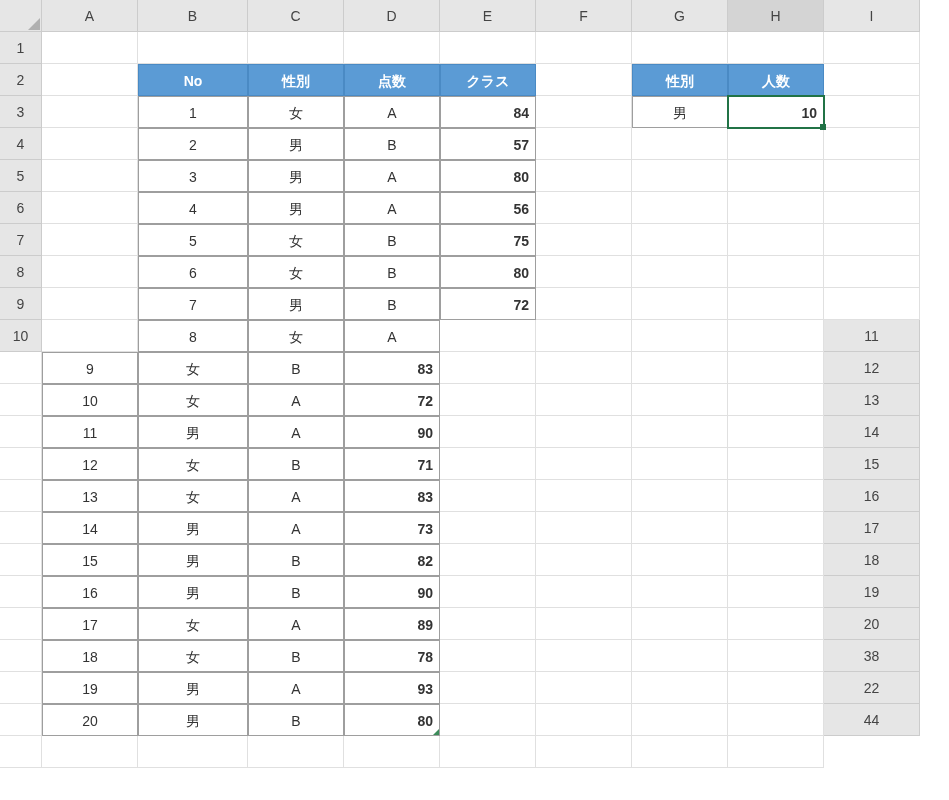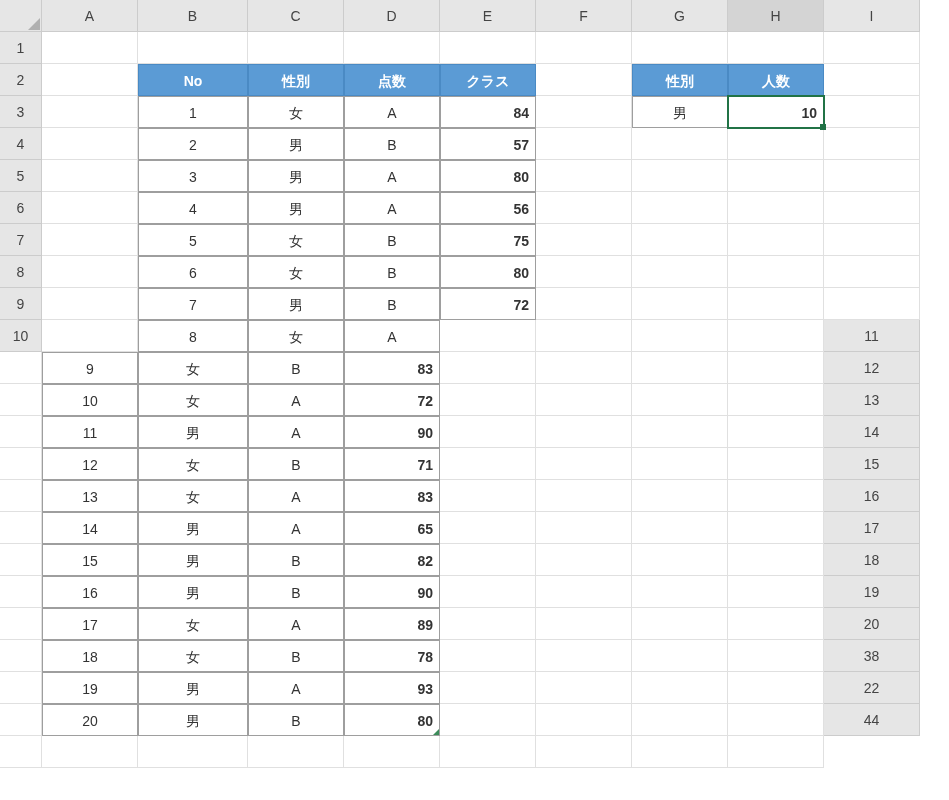--- a/index.html
+++ b/index.html
@@ -291,21 +291,21 @@
   <div class="cell"></div>
   <div class="cell"></div>
   <div class="cell"></div>
   <div class="cell"></div>
 
   <div class="row-header">16</div>
   <div class="cell"></div>
   <div class="cell data center">14</div>
   <div class="cell data center">男</div>
   <div class="cell data center">A</div>
-  <div class="cell data right">65</div>
+  <div class="cell data right">73</div>
   <div class="cell"></div>
   <div class="cell"></div>
   <div class="cell"></div>
   <div class="cell"></div>
 
   <div class="row-header">17</div>
   <div class="cell"></div>
   <div class="cell data center">15</div>
   <div class="cell data center">男</div>
   <div class="cell data center">B</div>

